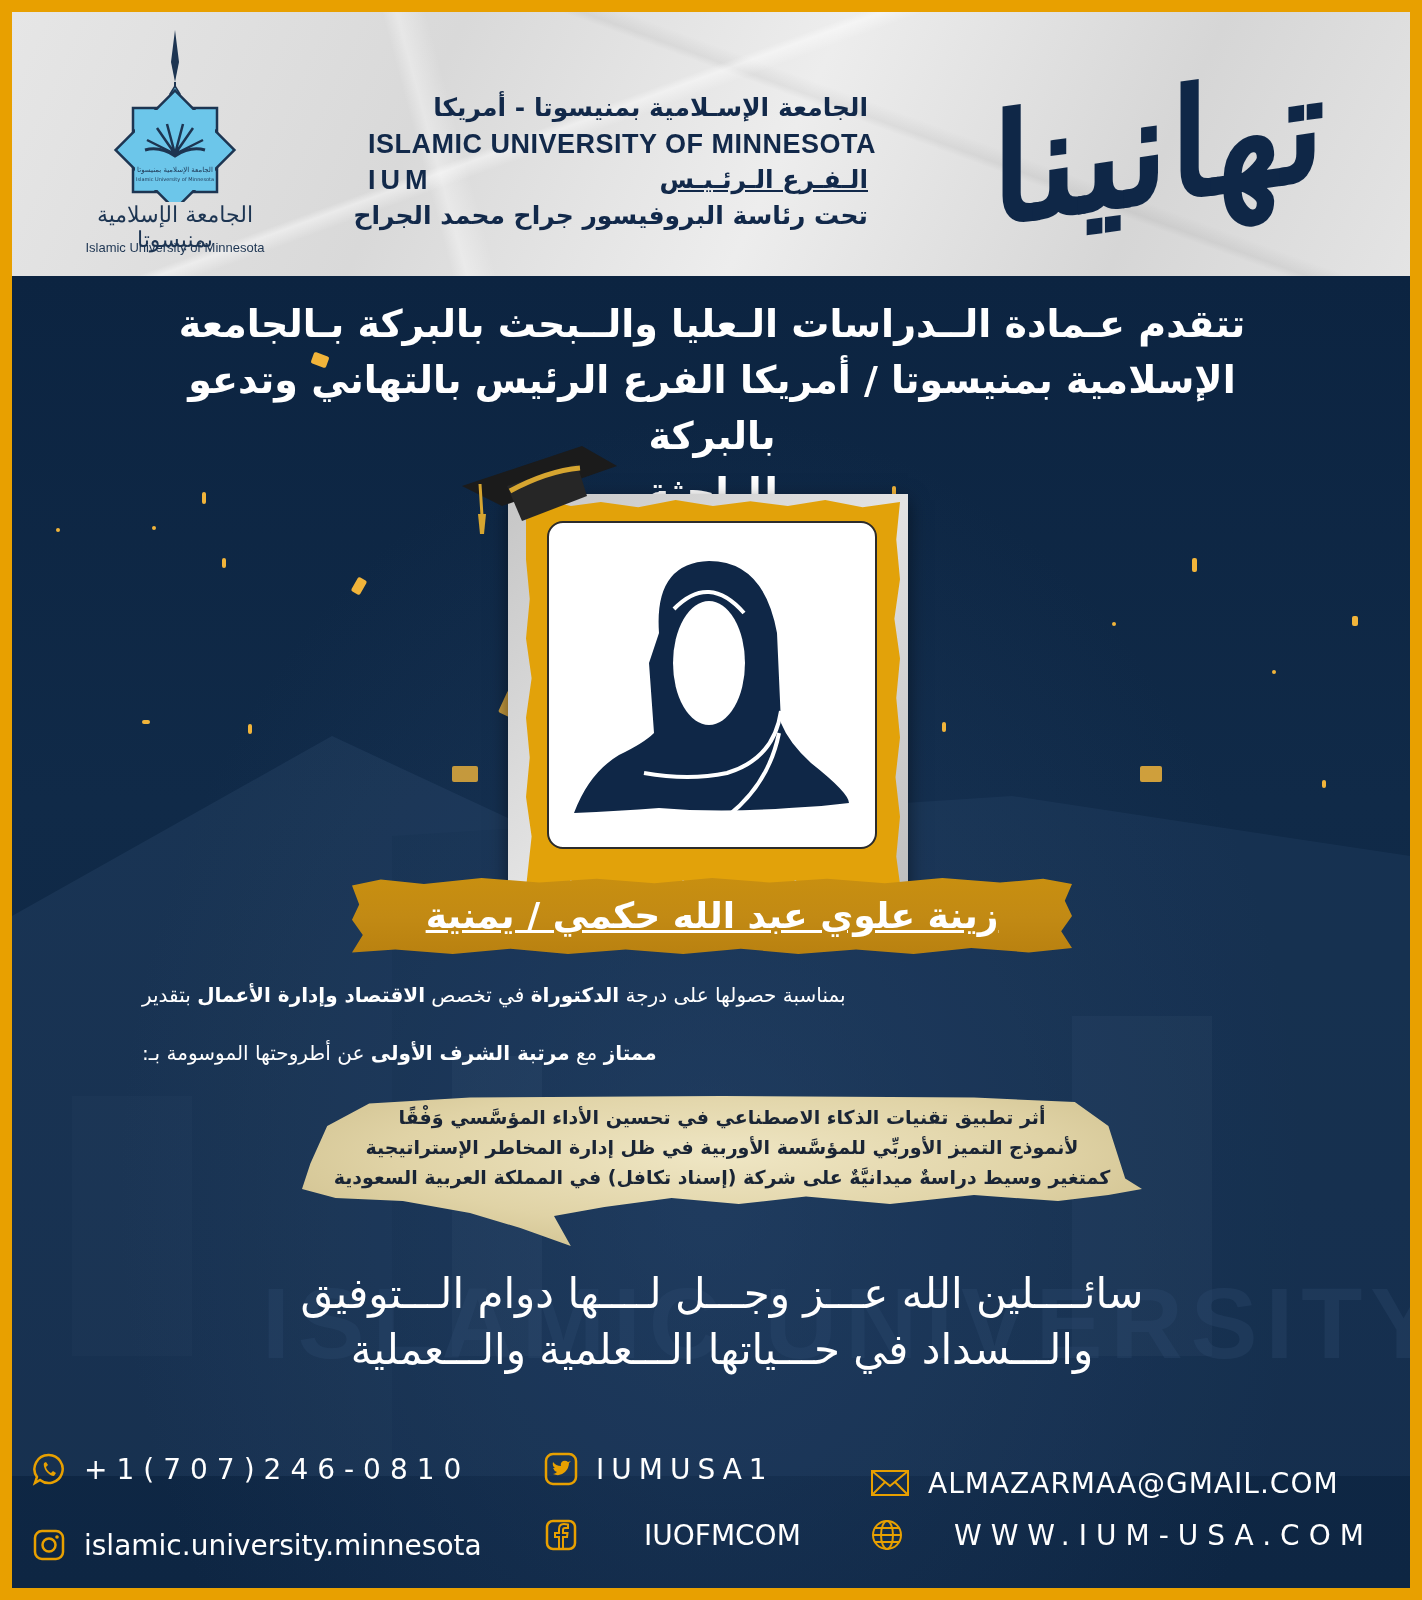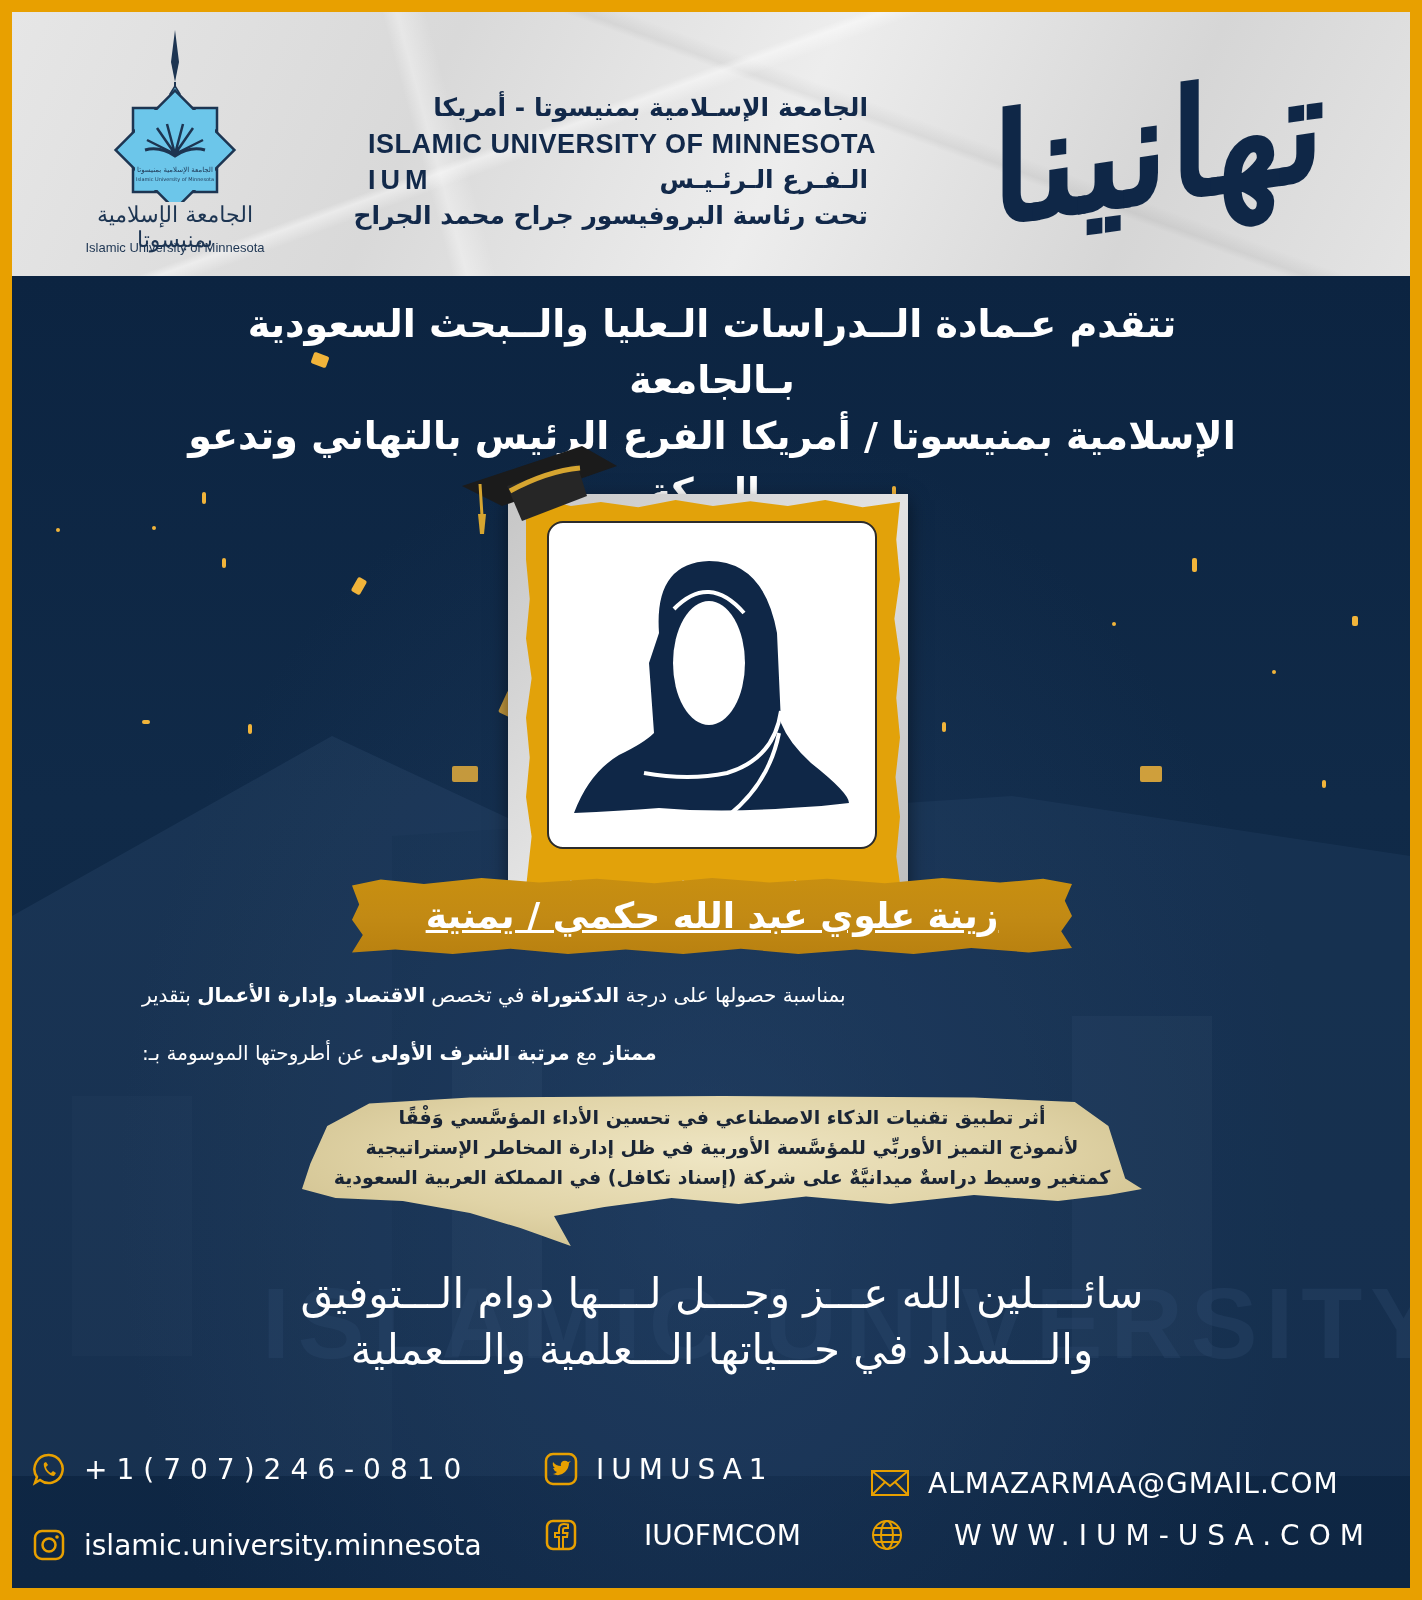--- a/index.html
+++ b/index.html
@@ -30,21 +30,21 @@
     .logo-en { position: absolute; left: 0; top: 218px; width: 210px; text-align: center;
       font-family: "Liberation Sans", sans-serif; font-size: 13px; color: #1d3552; }
 
     .uni-block { position: absolute; left: 356px; top: 78px; width: 500px; color: #12294a;
       font-family: "DejaVu Sans", sans-serif; font-weight: bold; }
     .uni-line { height: 36px; line-height: 36px; font-size: 25px; white-space: nowrap; }
     .uni-line.ar { direction: rtl; text-align: right; }
     .uni-line.en { text-align: right; font-size: 27px; letter-spacing: 0.5px; font-family: "Liberation Sans", sans-serif; }
     .uni-line.mixed { display: flex; justify-content: space-between; text-align: right; }
     .uni-line.mixed .ium { font-family: "Liberation Sans", sans-serif; font-size: 27px; letter-spacing: 5px; }
-    .uni-line.mixed .branch { direction: rtl; letter-spacing: 8px; }
+    .uni-line.mixed .branch { direction: rtl; letter-spacing: 8px; text-decoration: underline; }
 
     .congrats { position: absolute; right: 62px; top: 26px; width: 380px; height: 230px;
       font-family: "DejaVu Serif", serif; font-size: 150px; color: #0f2747; direction: rtl;
       text-align: center; line-height: 220px; font-weight: bold; transform: skewY(-8deg); }
 
     
     .main { position: absolute; left: 0; top: 264px; width: 100%; height: 1312px;
       background:
         radial-gradient(ellipse at 50% 70%, rgba(40,70,110,0.45), transparent 60%),
         linear-gradient(180deg, #0c2441 0%, #102a48 40%, #0e2643 100%);
@@ -173,21 +173,21 @@
     <div class="confetti" style="left:130px;top:444px;width:8px;height:4px"></div>
     <div class="confetti" style="left:236px;top:448px;width:4px;height:10px"></div>
     <div class="confetti" style="left:930px;top:446px;width:4px;height:10px"></div>
     <div class="confetti" style="left:880px;top:210px;width:4px;height:10px"></div>
     <div class="confetti" style="left:44px;top:252px;width:4px;height:4px;border-radius:50%"></div>
     <div class="confetti" style="left:1260px;top:394px;width:4px;height:4px;border-radius:50%"></div>
     <div class="confetti" style="left:1100px;top:346px;width:4px;height:4px;border-radius:50%"></div>
     <div class="confetti" style="left:140px;top:250px;width:4px;height:4px;border-radius:50%"></div>
 
     <div class="intro">
-      <div>تتقدم عـمادة الــدراسات الـعليا والــبحث السعودية بـالجامعة</div>
+      <div>تتقدم عـمادة الــدراسات الـعليا والــبحث بالبركة بـالجامعة</div>
       <div>الإسلامية بمنيسوتا / أمريكا الفرع الرئيس بالتهاني وتدعو بالبركة</div>
       <div class="l3">للباحثة</div>
     </div>
 
     <div class="frame-outer"></div>
     <div class="frame-gold"></div>
     <div class="photo">
       <svg width="330" height="328" viewBox="0 0 330 328">
         <path d="M110 110 Q105 40 160 38 Q215 38 228 110 L232 200 Q240 220 262 240 Q300 270 300 280 Q270 284 240 285 Q170 290 110 285 Q70 288 25 290 Q40 250 70 232 Q95 220 105 210 L100 140 Z" fill="#0f2747"></path>
         <ellipse cx="160" cy="140" rx="36" ry="62" fill="#ffffff"></ellipse>

